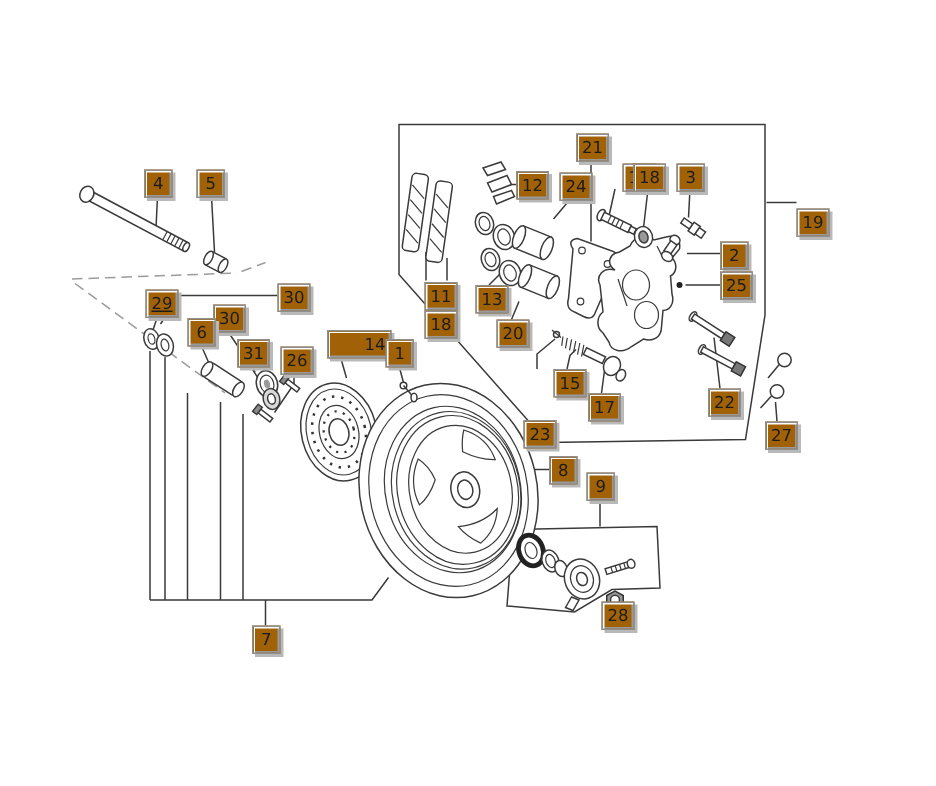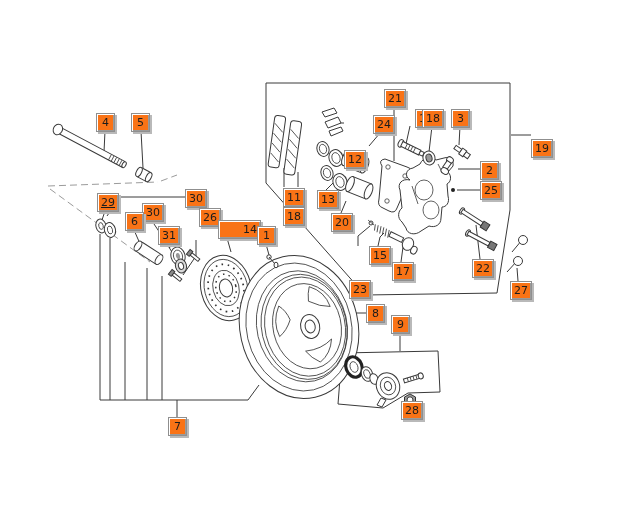--- a/index.html
+++ b/index.html
@@ -3,21 +3,21 @@
 <meta charset="utf-8">
 <style>
   html,body{margin:0;padding:0;background:#fff;}
   .stage{position:relative;width:624px;height:524px;background:#fff;overflow:hidden;
          font-family:"DejaVu Sans","Liberation Sans",sans-serif;}
   .stage svg{position:absolute;left:0;top:0;}
   .callout{
     position:absolute;
     min-width:11px;height:13px;
     padding:2px 3px 2px 3px;
-    background:#f97316;
+    background:#a16207;
     border:1px solid #8f8f8f;
     box-shadow: inset 1px 1px 0 #ffffff, inset -1px -1px 0 #9a9a9a, 2px 2px 0 #b9b9b9;
     font-size:11px;line-height:13px;color:#1c1c1c;
     text-align:center;
     cursor:pointer;
     user-select:none;
   }
   .ln{fill:none;stroke:#3a3a3a;stroke-width:1;}
   .lt{fill:none;stroke:#3a3a3a;stroke-width:.8;}
   .part{fill:#ffffff;stroke:#3a3a3a;stroke-width:1;}
@@ -281,26 +281,26 @@
   </svg>
 
   <div id="callout-layer">
       <div class="callout" style="left: 96px; top: 113px;">4</div>
       <div class="callout" style="left: 131px; top: 113px;">5</div>
       <div class="callout" style="left: 97px; top: 193px; text-decoration: underline;">29</div>
       <div class="callout" style="left: 185px; top: 189px;">30</div>
       <div class="callout" style="left: 142px; top: 203px;">30</div>
       <div class="callout" style="left: 125px; top: 212px;">6</div>
       <div class="callout" style="left: 158px; top: 226px;">31</div>
-      <div class="callout" style="left: 187px; top: 208px; margin-left: 12px;">26</div>
+      <div class="callout" style="left: 187px; top: 231px;">26</div>
       <div class="callout" style="left: 218px; top: 220px; padding-left: 24px;">14</div>
       <div class="callout" style="left: 257px; top: 226px;">1</div>
       <div class="callout" style="left: 283px; top: 188px;">11</div>
       <div class="callout" style="left: 283px; top: 207px;">18</div>
-      <div class="callout" style="left: 344px; top: 114px; margin-top: 36px;">12</div>
+      <div class="callout" style="left: 344px; top: 114px;">12</div>
       <div class="callout" style="left: 373px; top: 115px;">24</div>
       <div class="callout" style="left: 384px; top: 89px;">21</div>
       <div class="callout" style="left: 415px; top: 109px;">16</div>
       <div class="callout" style="left: 422px; top: 109px;">18</div>
       <div class="callout" style="left: 451px; top: 109px;">3</div>
       <div class="callout" style="left: 480px; top: 161px;">2</div>
       <div class="callout" style="left: 480px; top: 181px;">25</div>
       <div class="callout" style="left: 531px; top: 127px; margin-top: 12px;">19</div>
       <div class="callout" style="left: 317px; top: 190px;">13</div>
       <div class="callout" style="left: 331px; top: 213px;">20</div>

